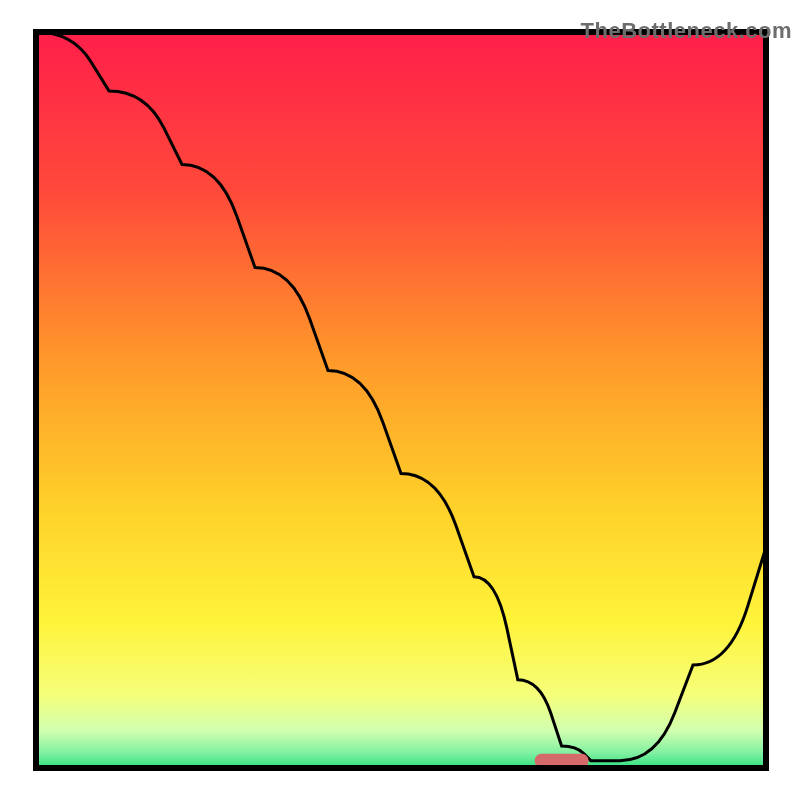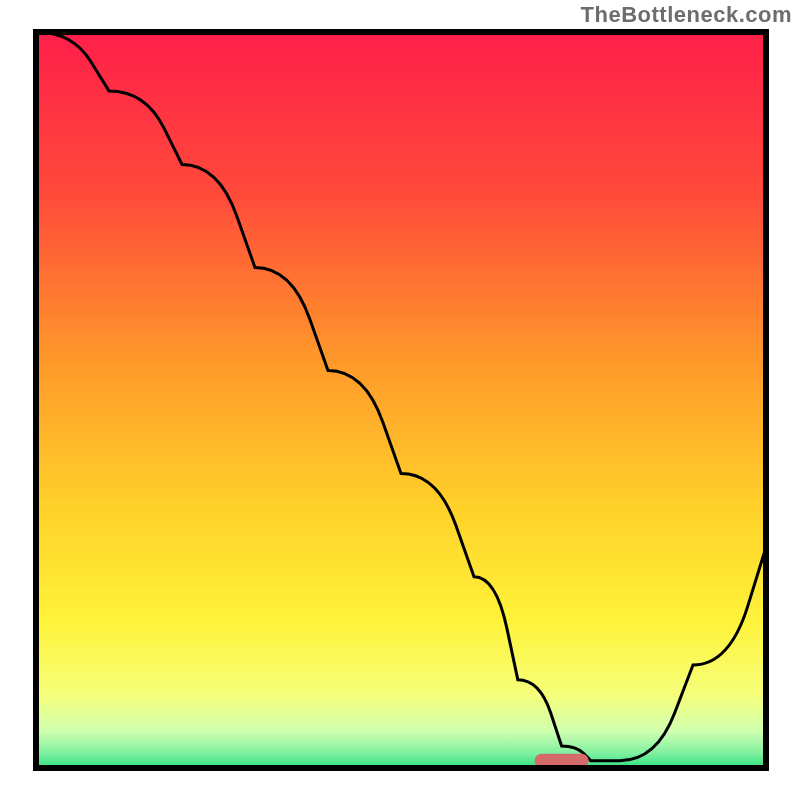--- a/index.html
+++ b/index.html
@@ -10,21 +10,21 @@
     background: #ffffff;
     font-family: Arial, Helvetica, sans-serif;
   }
   .canvas {
     position: relative;
     width: 800px;
     height: 800px;
   }
   .watermark {
     position: absolute;
-    top: 2px;
+    top: 18px;
     right: 8px;
     font-size: 22px;
     font-weight: 600;
     color: #6d6d6d;
     letter-spacing: 0.5px;
     z-index: 10;
   }
   svg {
     position: absolute;
     inset: 0;

